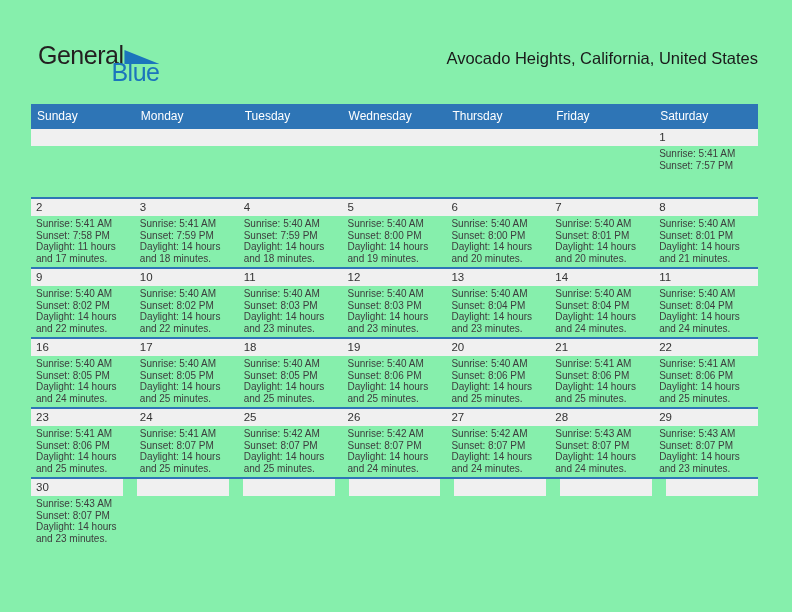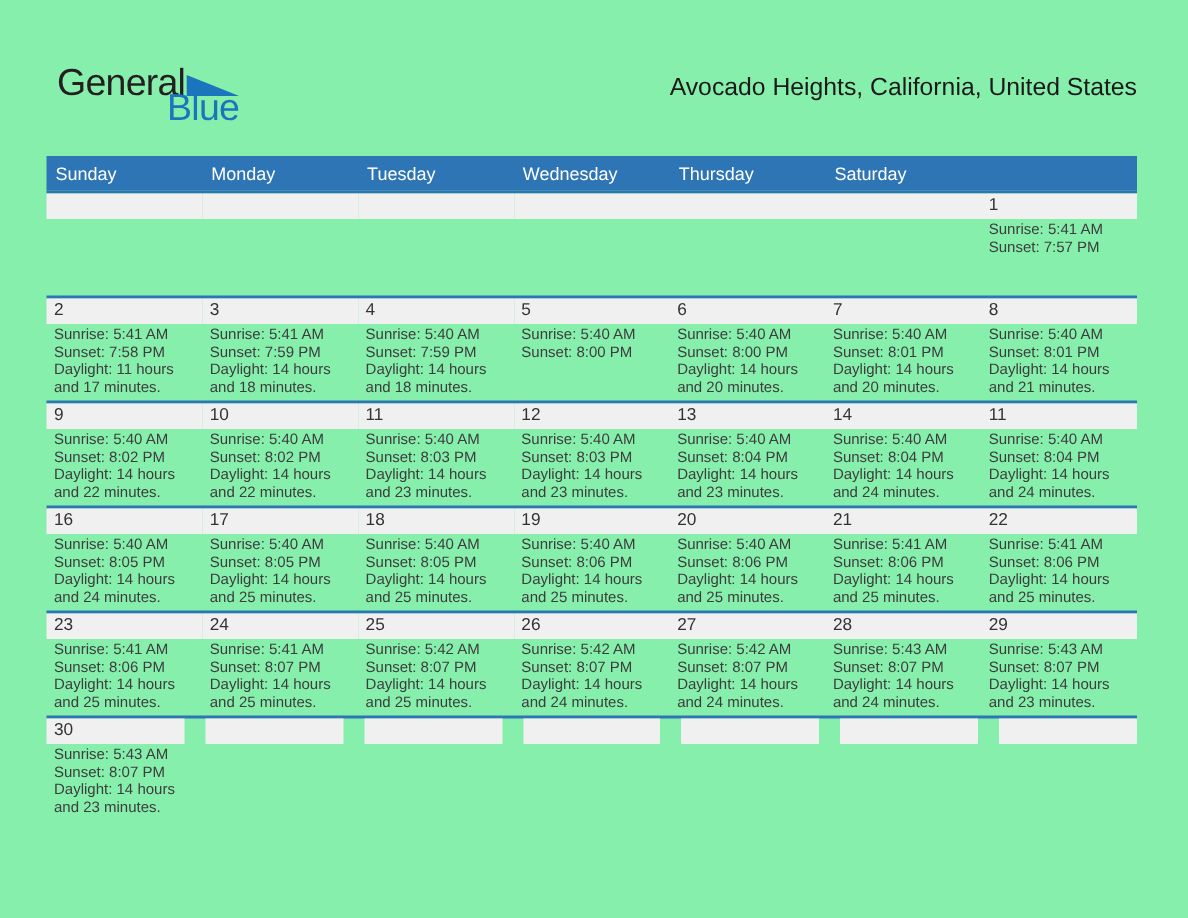--- a/index.html
+++ b/index.html
@@ -62,20 +62,21 @@
     <div class="location">Avocado Heights, California, United States</div>
   </div>
 
   <div class="calendar">
     <div class="weekday-row" id="weekdayRow">
         <div class="weekday-cell">Sunday</div>
         <div class="weekday-cell">Monday</div>
         <div class="weekday-cell">Tuesday</div>
         <div class="weekday-cell">Wednesday</div>
         <div class="weekday-cell">Thursday</div>
+        <div class="weekday-cell">Friday</div>
         <div class="weekday-cell">Saturday</div>
       </div>
     <div id="weeksContainer">
         <div class="week">
           <div class="day-cell">
             <div class="day-band"></div>
           </div>
           <div class="day-cell">
             <div class="day-band"></div>
           </div>
@@ -122,20 +123,21 @@
               <div class="day-line">Sunrise: 5:40 AM</div>
               <div class="day-line">Sunset: 7:59 PM</div>
               <div class="day-line">Daylight: 14 hours and 18 minutes.</div>
             </div>
           </div>
           <div class="day-cell">
             <div class="day-band">5</div>
             <div class="day-body">
               <div class="day-line">Sunrise: 5:40 AM</div>
               <div class="day-line">Sunset: 8:00 PM</div>
+              <div class="day-line">Daylight: 14 hours and 19 minutes.</div>
             </div>
           </div>
           <div class="day-cell">
             <div class="day-band">6</div>
             <div class="day-body">
               <div class="day-line">Sunrise: 5:40 AM</div>
               <div class="day-line">Sunset: 8:00 PM</div>
               <div class="day-line">Daylight: 14 hours and 20 minutes.</div>
             </div>
           </div>

